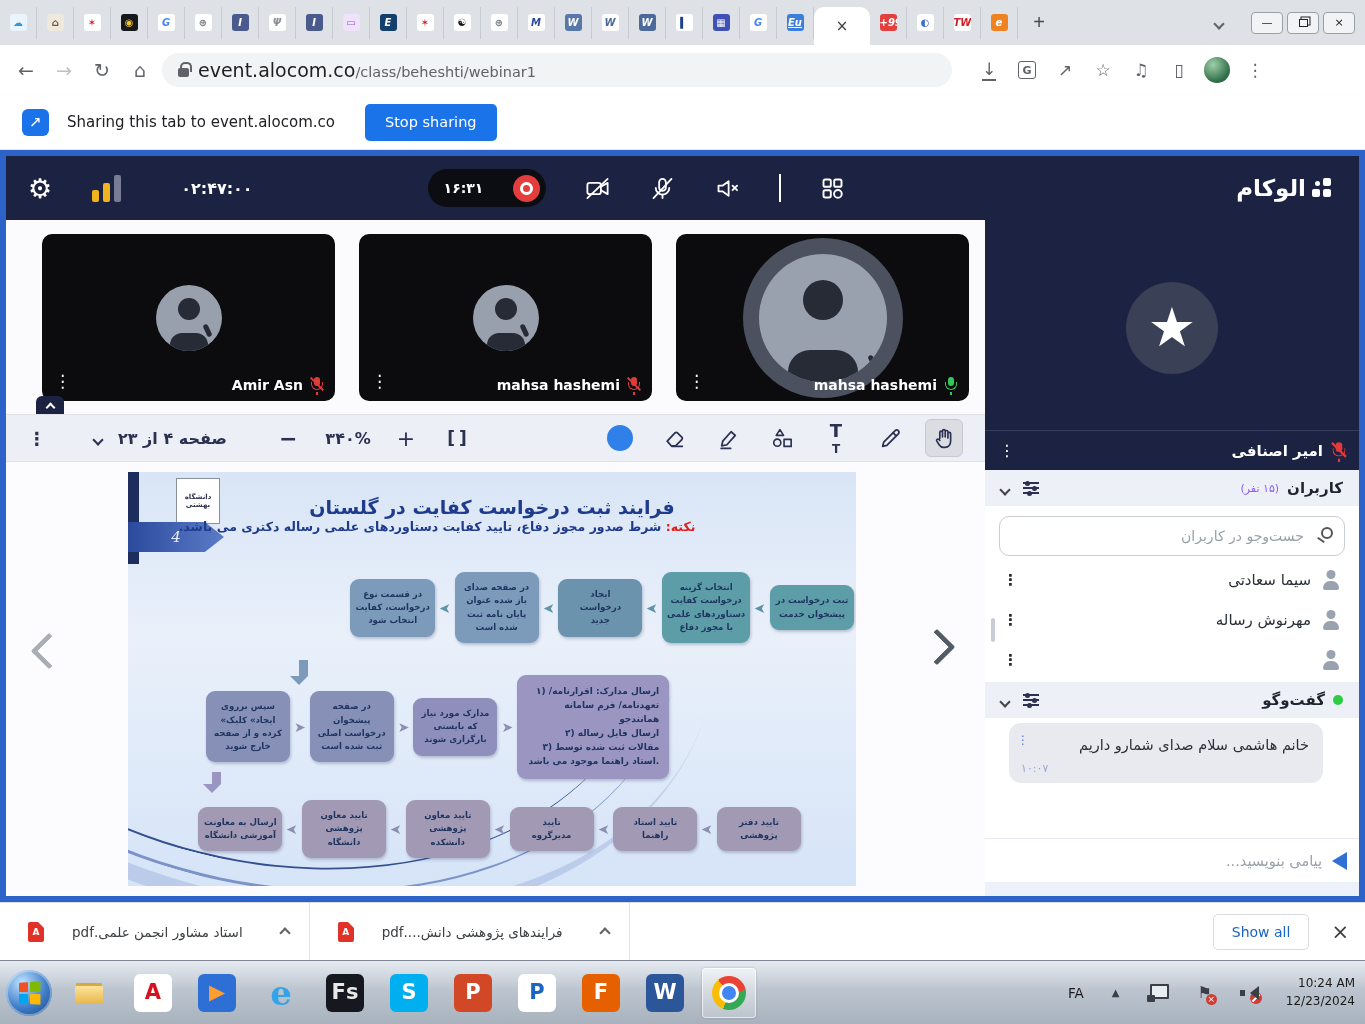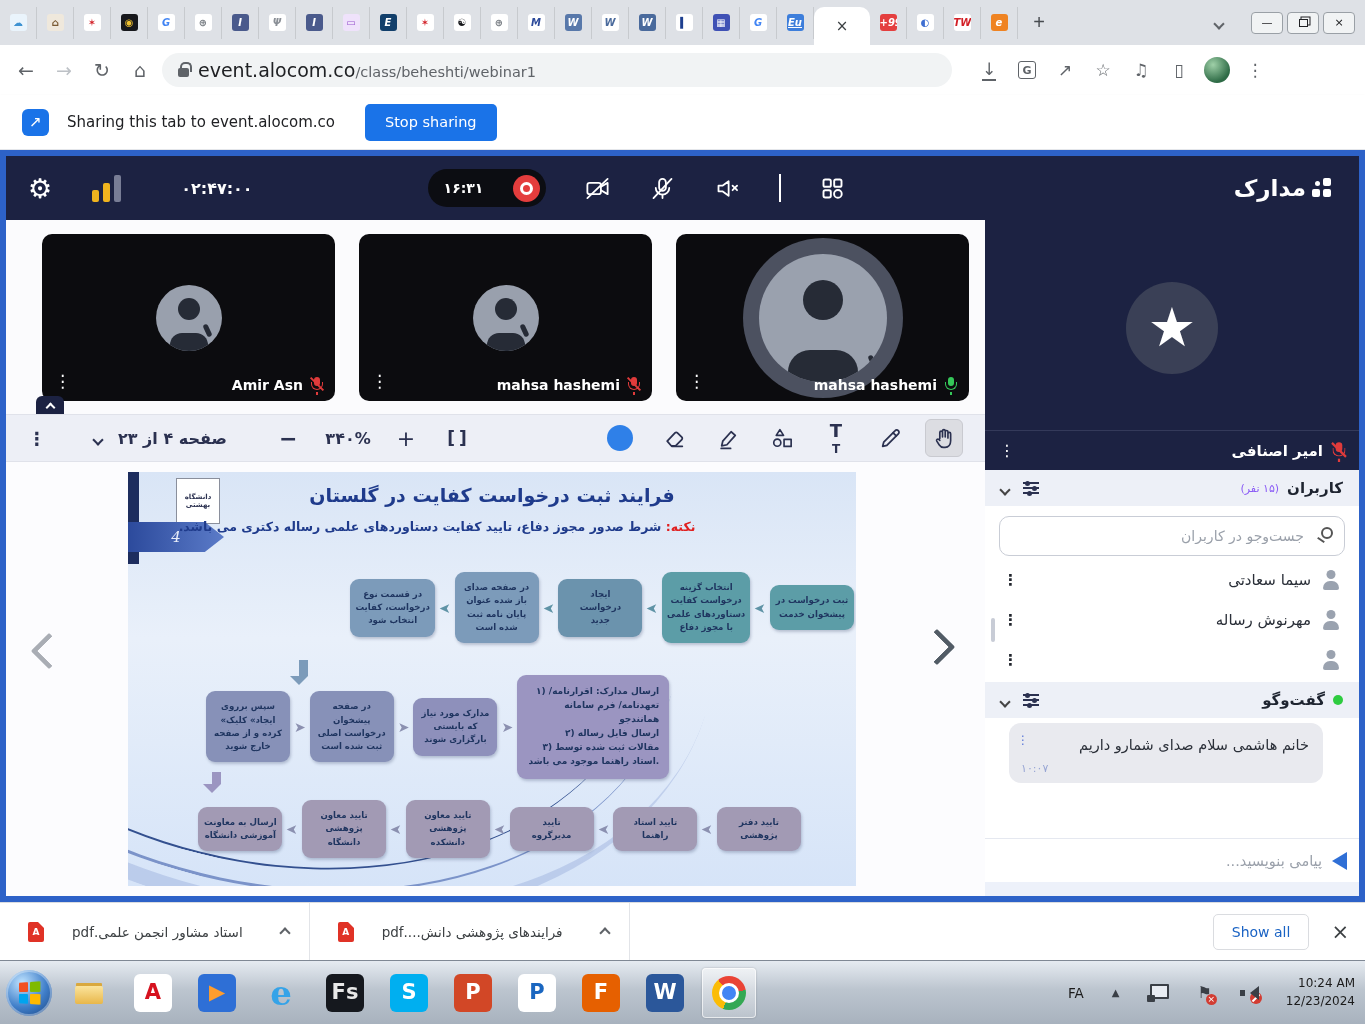--- a/index.html
+++ b/index.html
@@ -120,21 +120,21 @@
 
   .slide { position:absolute; left:122px; top:10px; width:728px; height:414px; background:linear-gradient(180deg,#d9e5f6 0%,#e9f0fa 40%,#d6e4f8 100%); overflow:hidden; direction:rtl; }
   .swoosh { position:absolute; border:none; border-radius:50%; pointer-events:none; }
   .sw1 { width:780px; height:560px; left:-250px; top:-170px; border-bottom:2px solid #33508f; transform:rotate(14deg); }
   .sw2 { width:850px; height:610px; left:-290px; top:-200px; border-bottom:3px solid #7b93c9; transform:rotate(16deg); }
   .sw3 { width:930px; height:670px; left:-330px; top:-235px; border-bottom:16px solid rgba(90,120,190,.22); transform:rotate(18deg); }
   .corner-bar { position:absolute; right:auto; left:0; top:0; width:11px; height:92px; background:#1d2d5e; }
   .uni-logo { position:absolute; left:48px; top:6px; width:44px; height:46px; background:#fff; border:1px solid #8a8f9c; display:grid; place-items:center; text-align:center; font-size:7px; font-weight:bold; color:#2b3150; line-height:1.2; padding:2px; }
   .page-flag { position:absolute; left:0; top:50px; width:96px; height:30px; background:linear-gradient(90deg,#2c4a9c,#5b7bc8); clip-path:polygon(0 0,80% 0,100% 50%,80% 100%,0 100%); display:grid; place-items:center; }
   .page-flag span { color:#e8ecf8; font-size:15px; font-style:italic; font-family:"DejaVu Serif",serif; }
-  .slide-title { position:absolute; left:0; right:0; top:12px; text-align:center; color:#1f3b8c; font-size:19px; font-weight:bold; }
+  .slide-title { position:absolute; left:0; right:0; top:24px; text-align:center; color:#1f3b8c; font-size:19px; font-weight:bold; }
   .slide-note { position:absolute; left:0; right:110px; top:44px; text-align:center; font-size:12.5px; font-weight:bold; color:#1f3b8c; line-height:1.8; }
   .note-label { color:#e01f1f; }
   .flow-row { position:absolute; display:flex; align-items:center; }
   .row1 { top:100px; right:2px; width:590px; direction:rtl; }
   .row2 { top:203px; right:55px; width:595px; direction:ltr; }
   .row3 { top:328px; right:55px; width:560px; direction:rtl; }
   .fbox-wrap { display:flex; align-items:center; }
   .fbox { min-width:84px; max-width:96px; padding:9px 5px; border-radius:9px; font-size:8.6px; font-weight:bold; color:#1f3560; line-height:1.55; text-align:center; white-space:pre-line; box-shadow:1px 2px 3px rgba(40,50,90,.25); }
   .fbox.wide { min-width:152px; max-width:152px; font-size:9px; text-align:right; padding:10px 10px; }
   .fl-arrow { font-size:14px; margin:0 4px; }
@@ -461,21 +461,21 @@
       <span class="tb-div"></span>
       <span class="tb-ico">
         <svg width="27" height="27" viewBox="0 0 24 24" fill="none" stroke="#fff" stroke-width="1.7" stroke-linejoin="round">
             <rect x="4" y="4" width="6.5" height="6.5" rx="1.5"></rect>
             <rect x="13.5" y="4" width="6.5" height="6.5" rx="1.5"></rect>
             <rect x="4" y="13.5" width="6.5" height="6.5" rx="1.5"></rect>
             <circle cx="16.8" cy="16.8" r="3.4"></circle>
           </svg>
       </span>
       <span class="wb-logo">
-        <span class="wb-logo-text">مدارک</span>
+        <span class="wb-logo-text">الوکام</span>
         <span class="logo-mark"></span>
       </span>
     </div>
 
     <div class="frame-main">
       <div class="stage">
 
         <div class="tiles">
 
             <div class="tile small">

